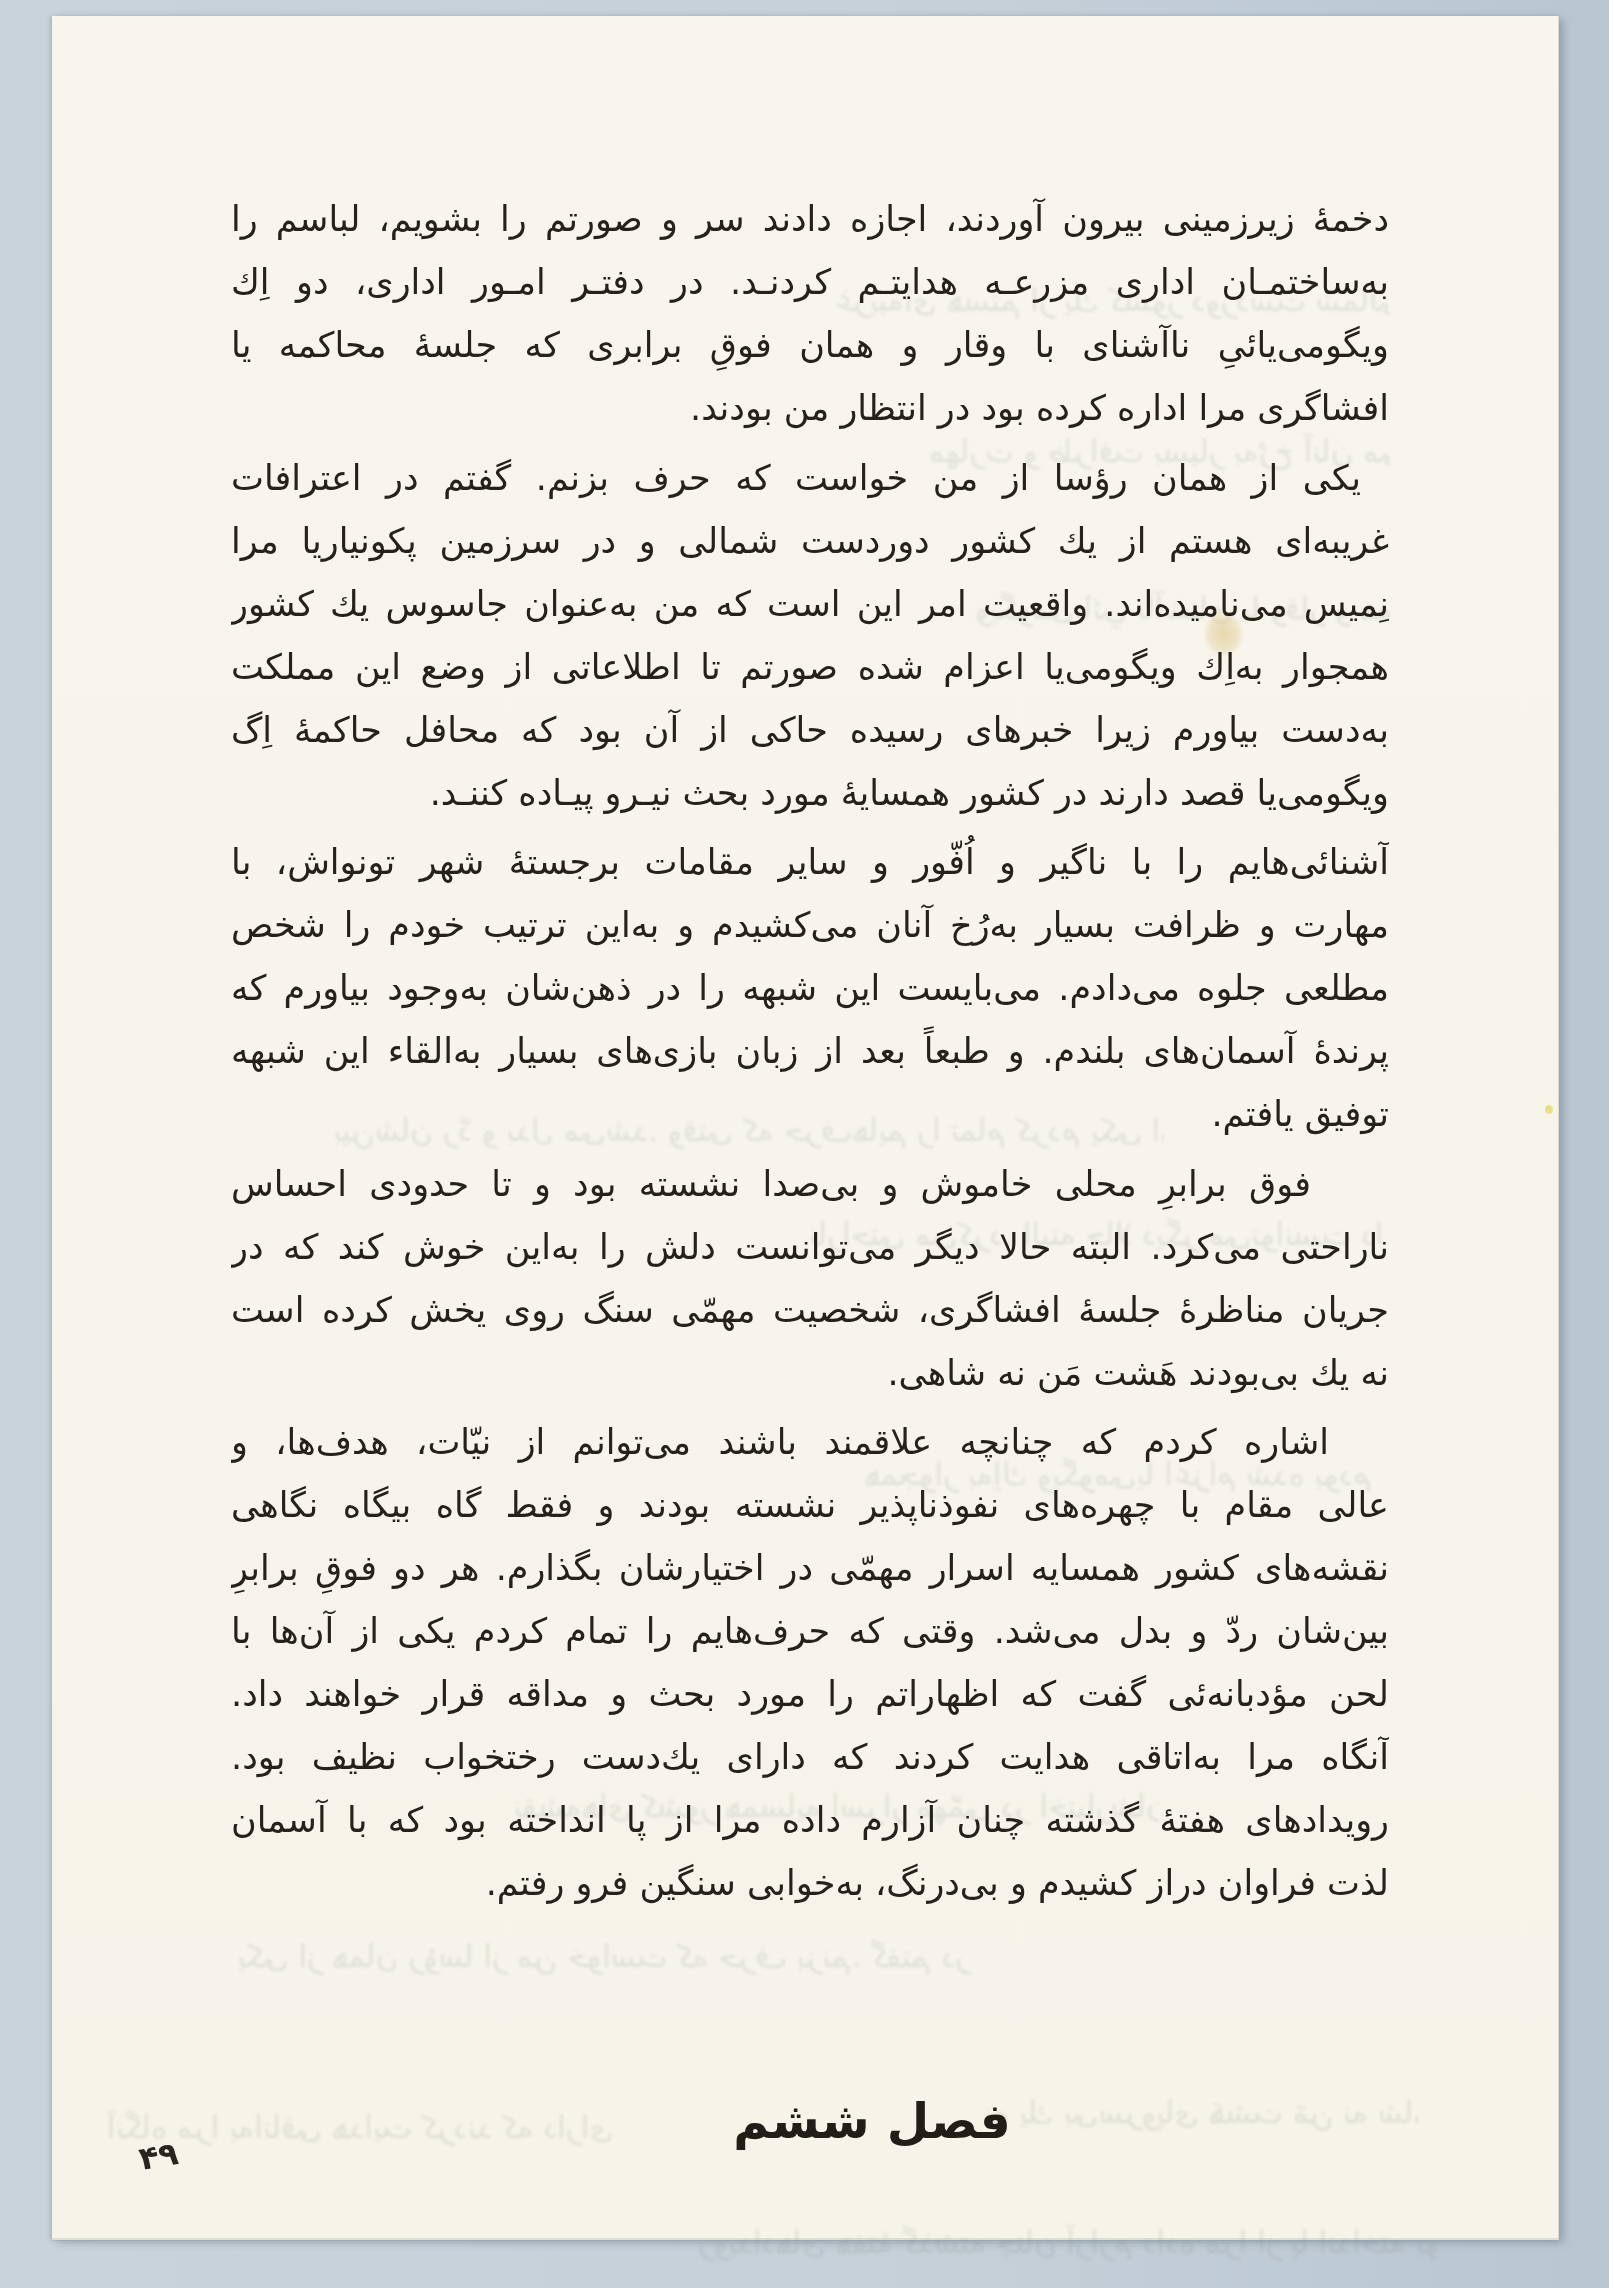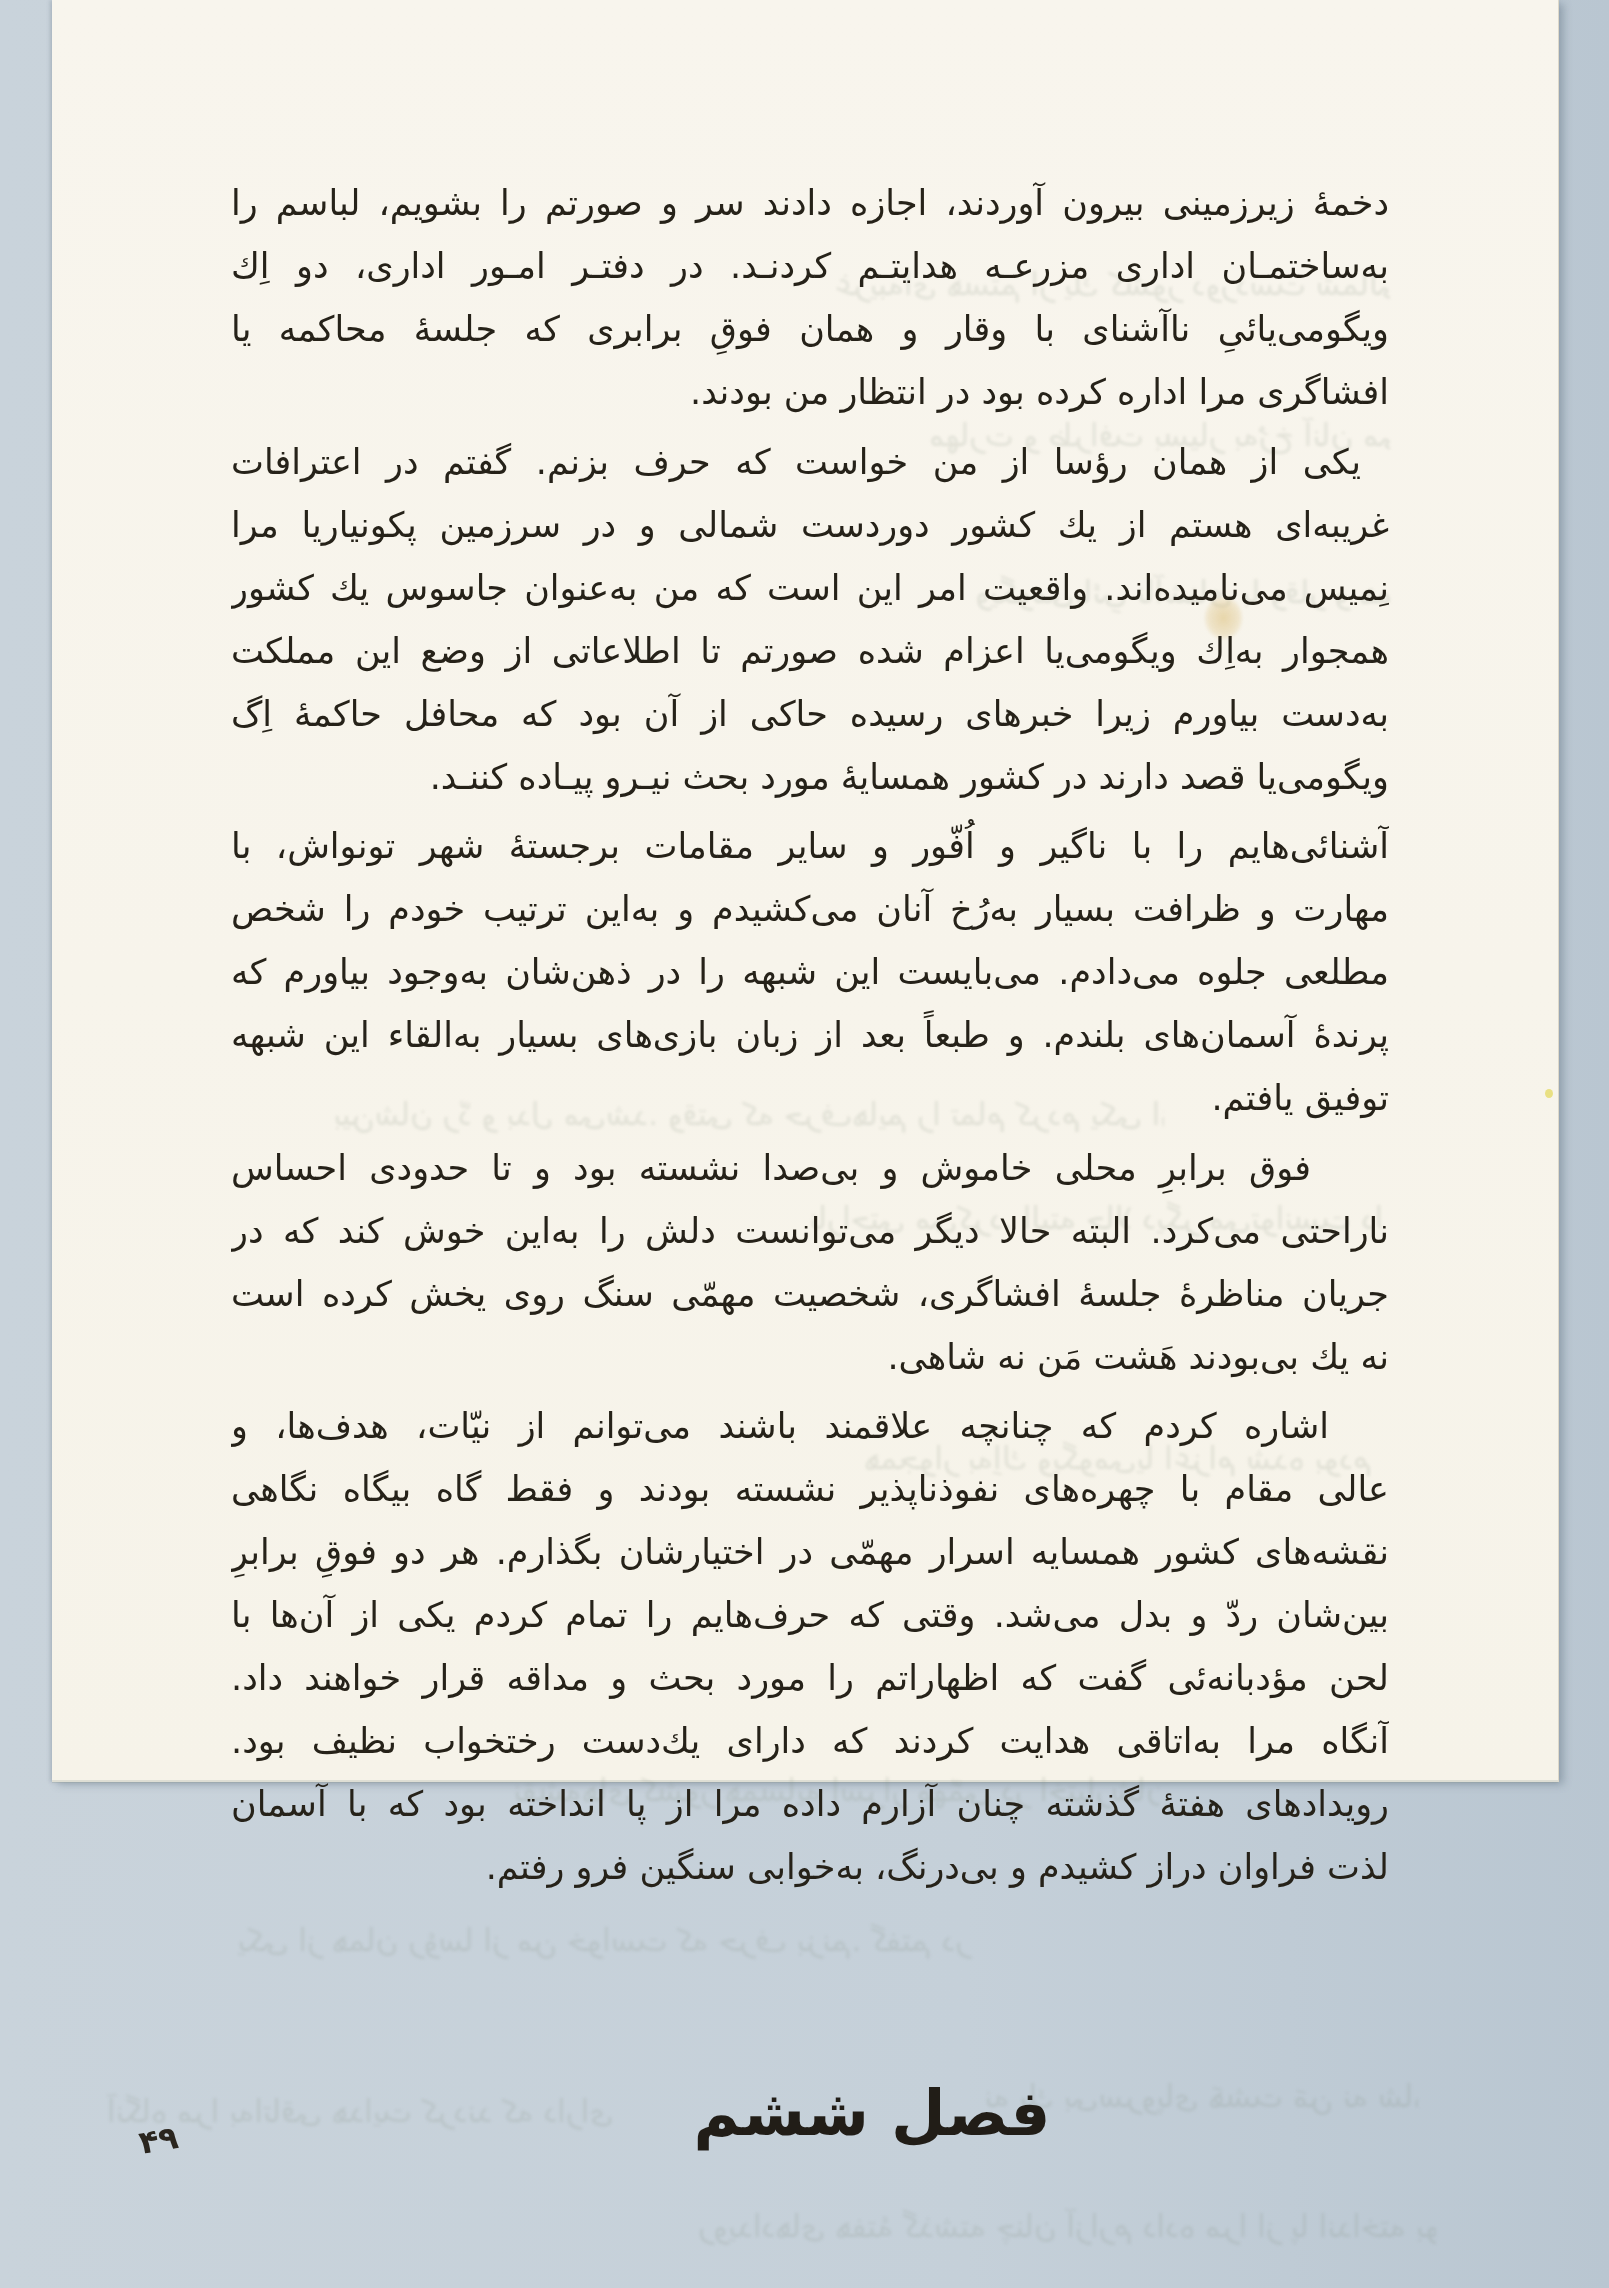--- a/index.html
+++ b/index.html
@@ -3,39 +3,39 @@
 <meta charset="utf-8">
 <title>Document</title>
 <style>
   html,body{margin:0;padding:0;background:#c3ced7;}
   .scene{
     position:relative;width:1610px;height:2289px;overflow:hidden;
     background:linear-gradient(90deg,#c9d3db 0%,#c5d0d9 60%,#b9c6d1 100%);
     font-family:"DejaVu Sans",sans-serif;
   }
   .paper{
-    position:absolute;left:52px;top:0;width:1506px;height:1782px;
+    position:absolute;left:52px;top:16px;width:1506px;height:2224px;
     background:linear-gradient(180deg,#f8f5ed 0%,#f7f4eb 55%,#f6f3e9 100%);
     border-right:0.9px solid #ddd8c9;
     box-shadow:4.6px 2.8px 8.3px rgba(96,113,128,.45), -1.8px 0 3.7px rgba(96,113,128,.25);
   }
   .text-block{
     position:absolute;left:179px;top:172px;width:1158px;
     direction:rtl;color:#262219;font-size:35px;
   }
   .para{margin:0;}
   .para + .para{margin-top:6.5px;}
   .line{
     height:63px;line-height:63px;overflow:hidden;
     text-align:justify;text-align-last:justify;white-space:normal;
   }
   .line.last{text-align-last:right;}
   .chapter-heading{
     position:absolute;left:820px;top:2077px;transform:translateX(-50%);
-    direction:rtl;font-size:63px;font-weight:bold;color:#211d17;
+    direction:rtl;font-size:49px;font-weight:bold;color:#211d17;
     white-space:nowrap;letter-spacing:0.9px;
   }
   .page-number{
     position:absolute;left:87px;top:2121px;transform:rotate(-9deg);
     font-size:32px;font-weight:bold;color:#2a251e;direction:rtl;
   }
   .ghost{
     position:absolute;direction:rtl;transform:scaleX(-1);
     color:rgba(122,134,118,.17);font-size:31px;line-height:37px;
     filter:blur(1.5px);white-space:nowrap;overflow:hidden;height:41px;

